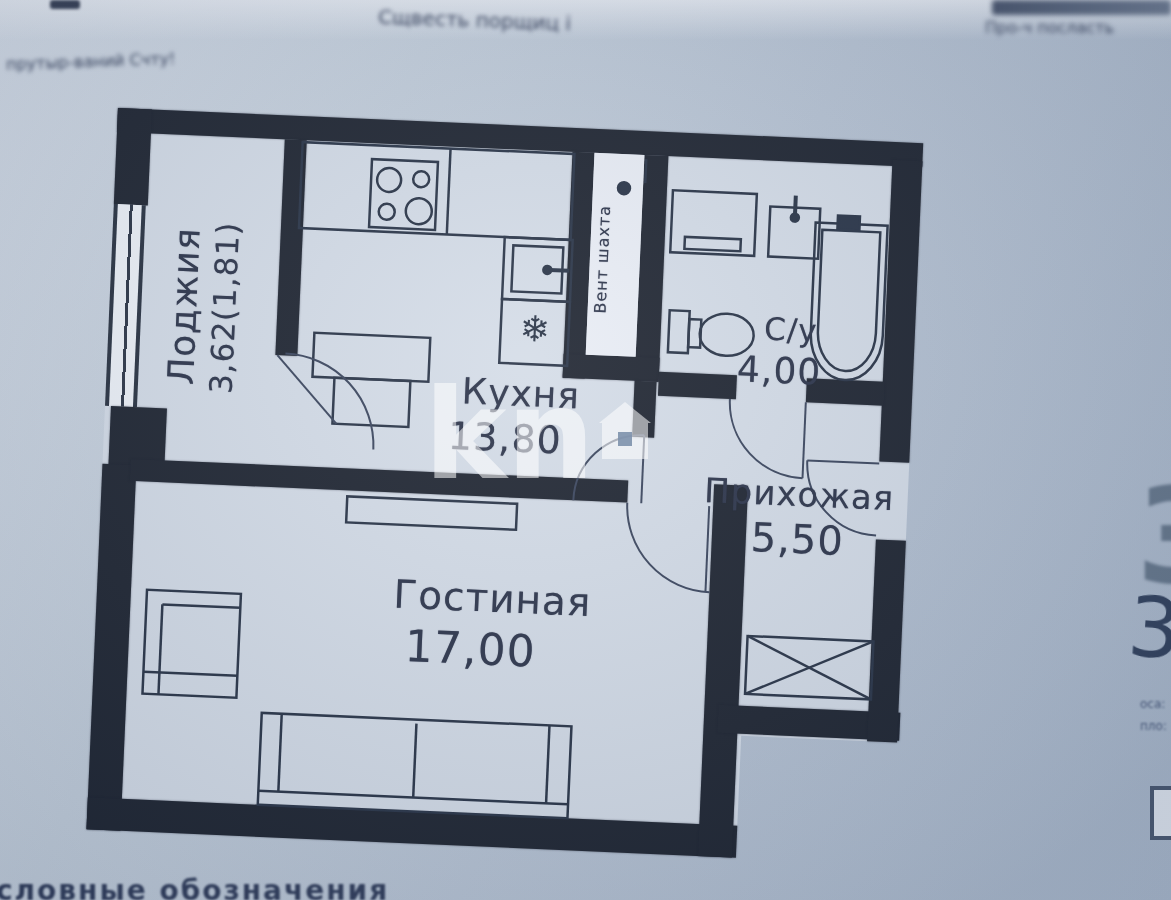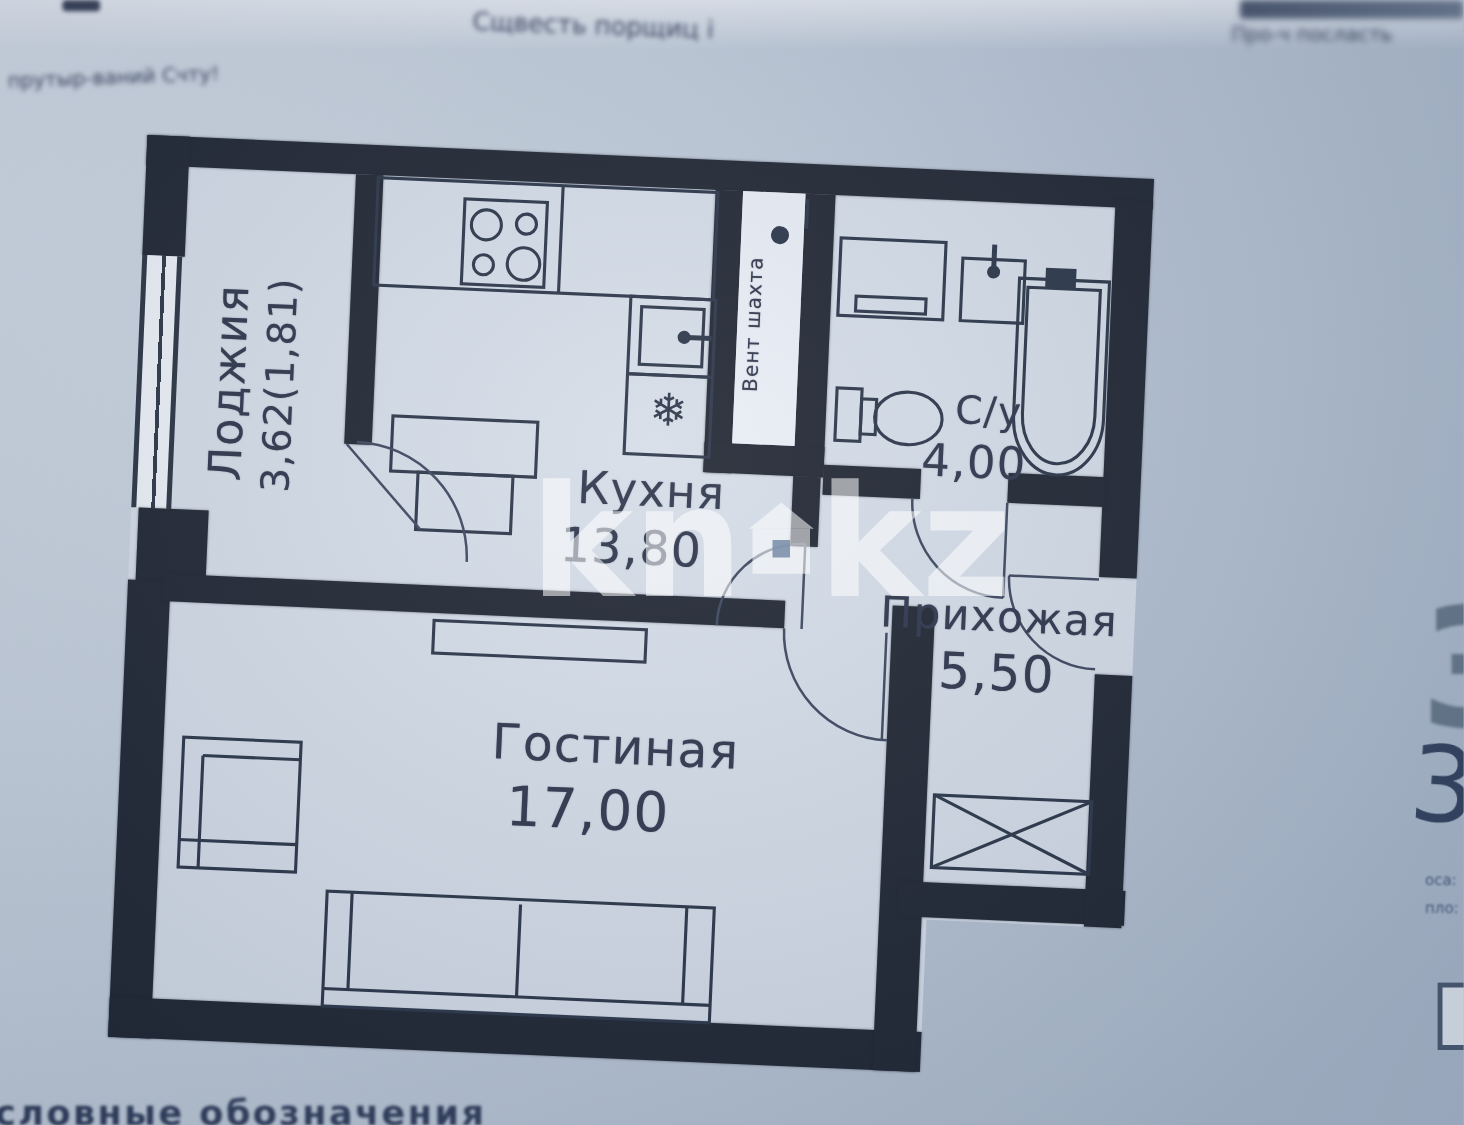--- a/index.html
+++ b/index.html
@@ -220,21 +220,20 @@
     <div class="lbl lbl-living">
       <div class="l1">Гостиная</div>
       <div class="l2">17,00</div>
     </div>
     <div class="fridge-glyph">❄</div>
   </div>
 
   <div class="watermark">
     <span>kn</span>
     <span class="house"></span>
-    <span>kz</span>
   </div>
 
   <div class="big3">3</div>
   <div class="hand3">3</div>
   <div class="rsmall">
     <div>оса:</div>
     <div>пло:</div>
   </div>
   <div class="rbox"></div>
 

